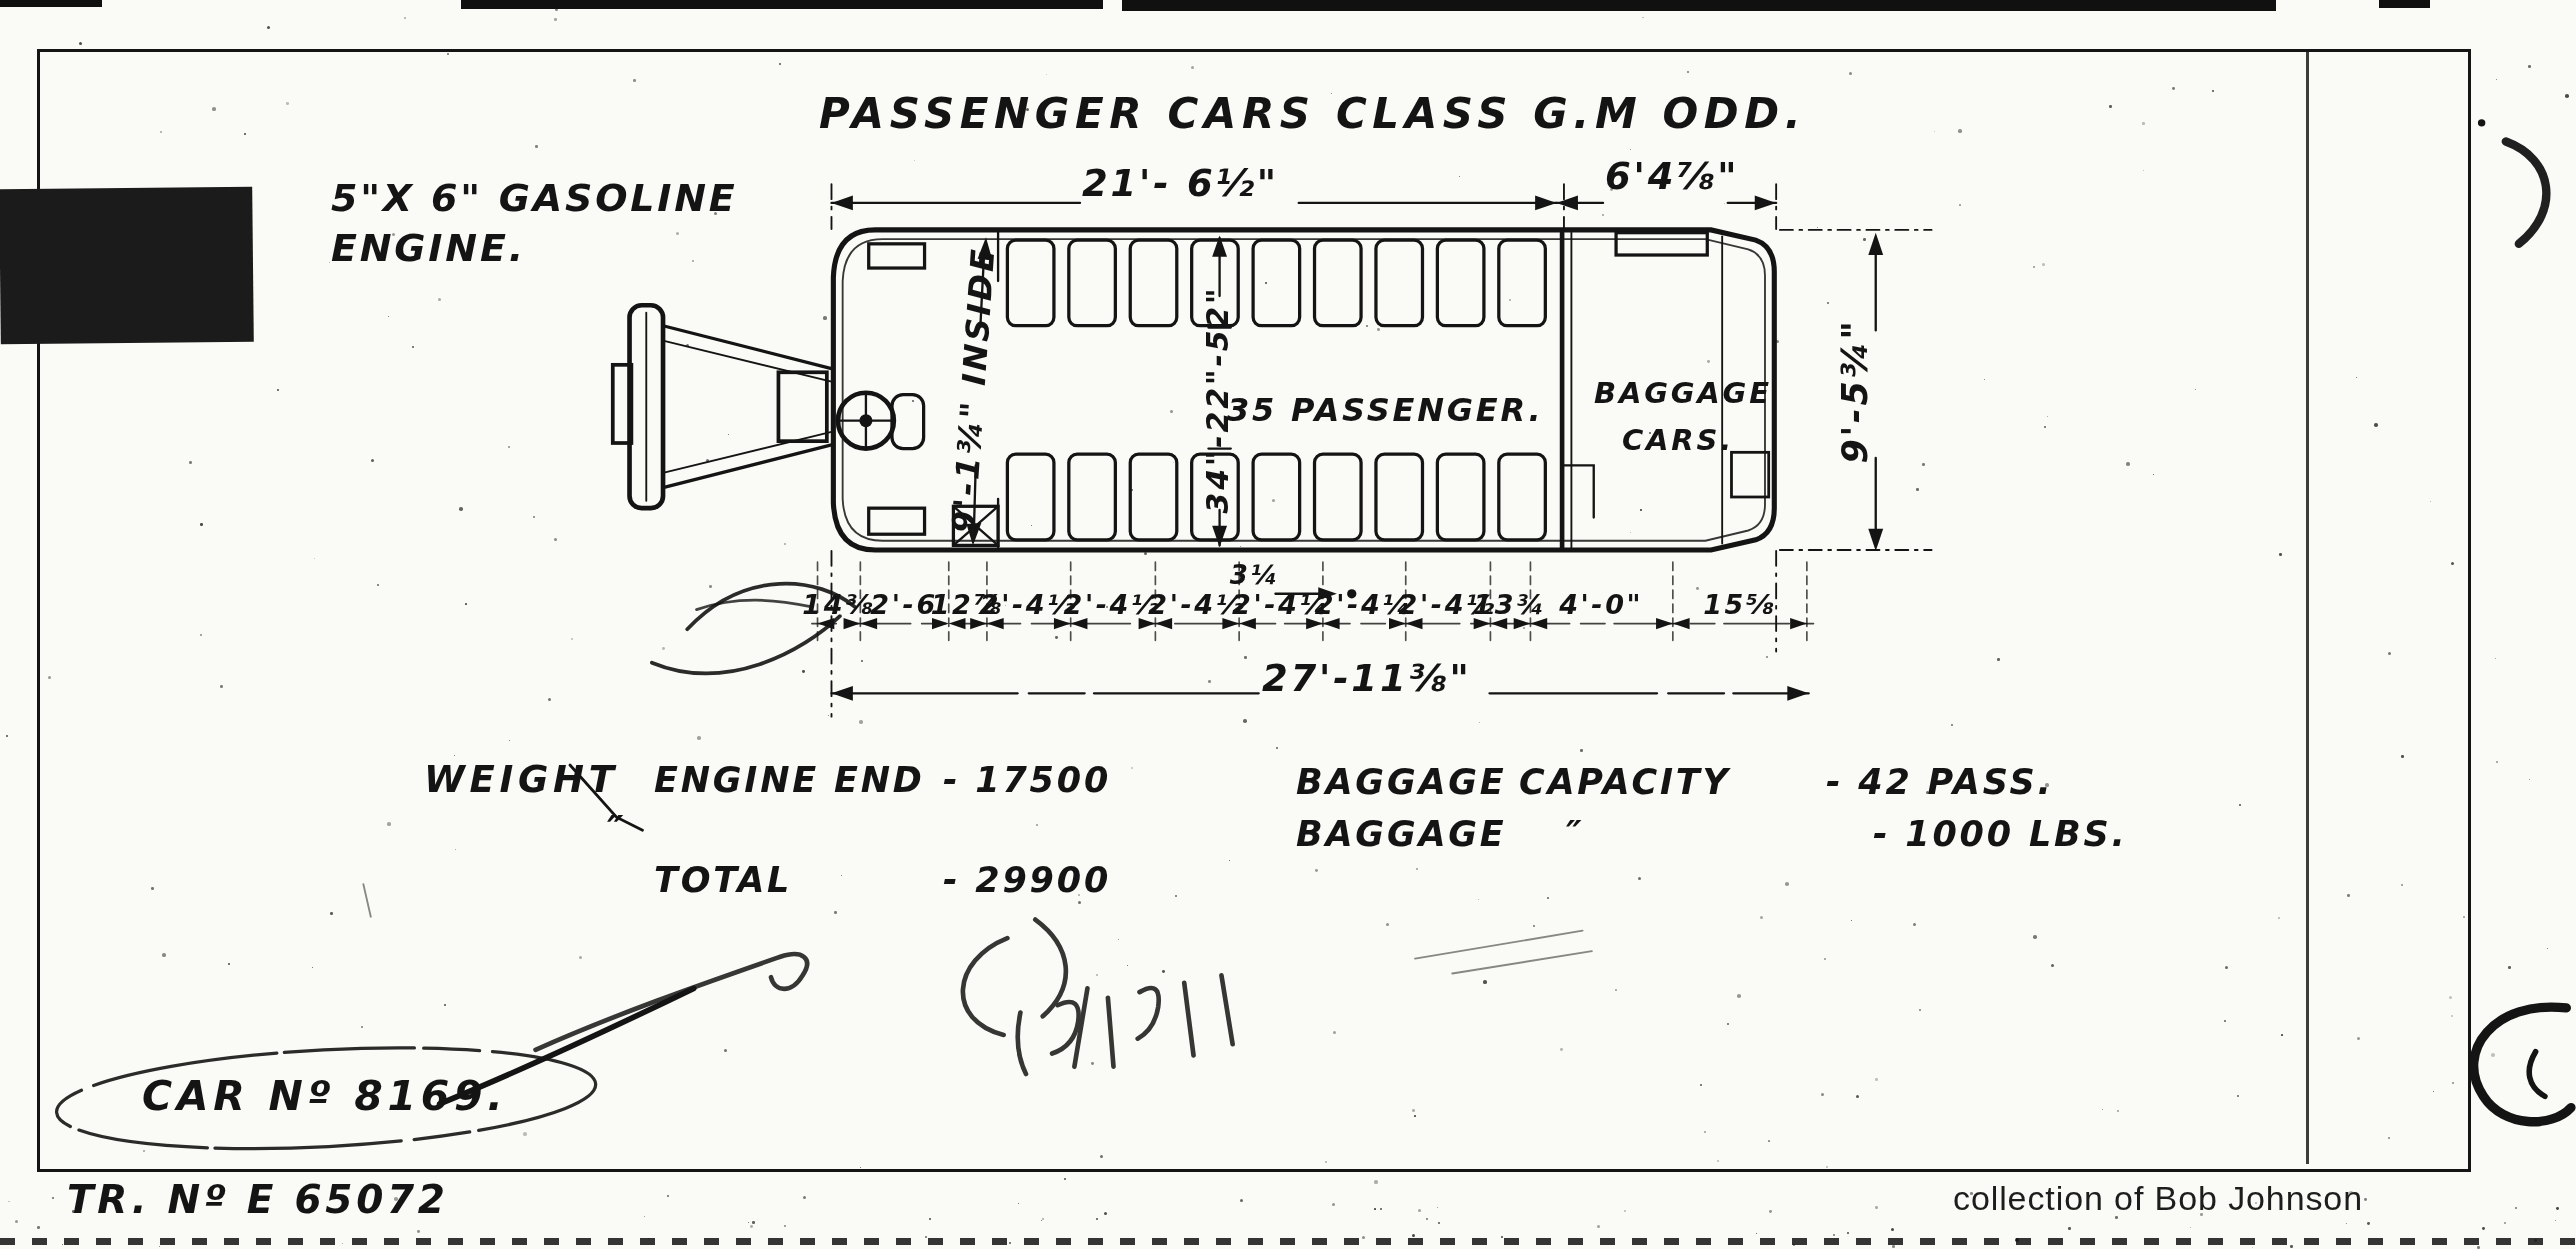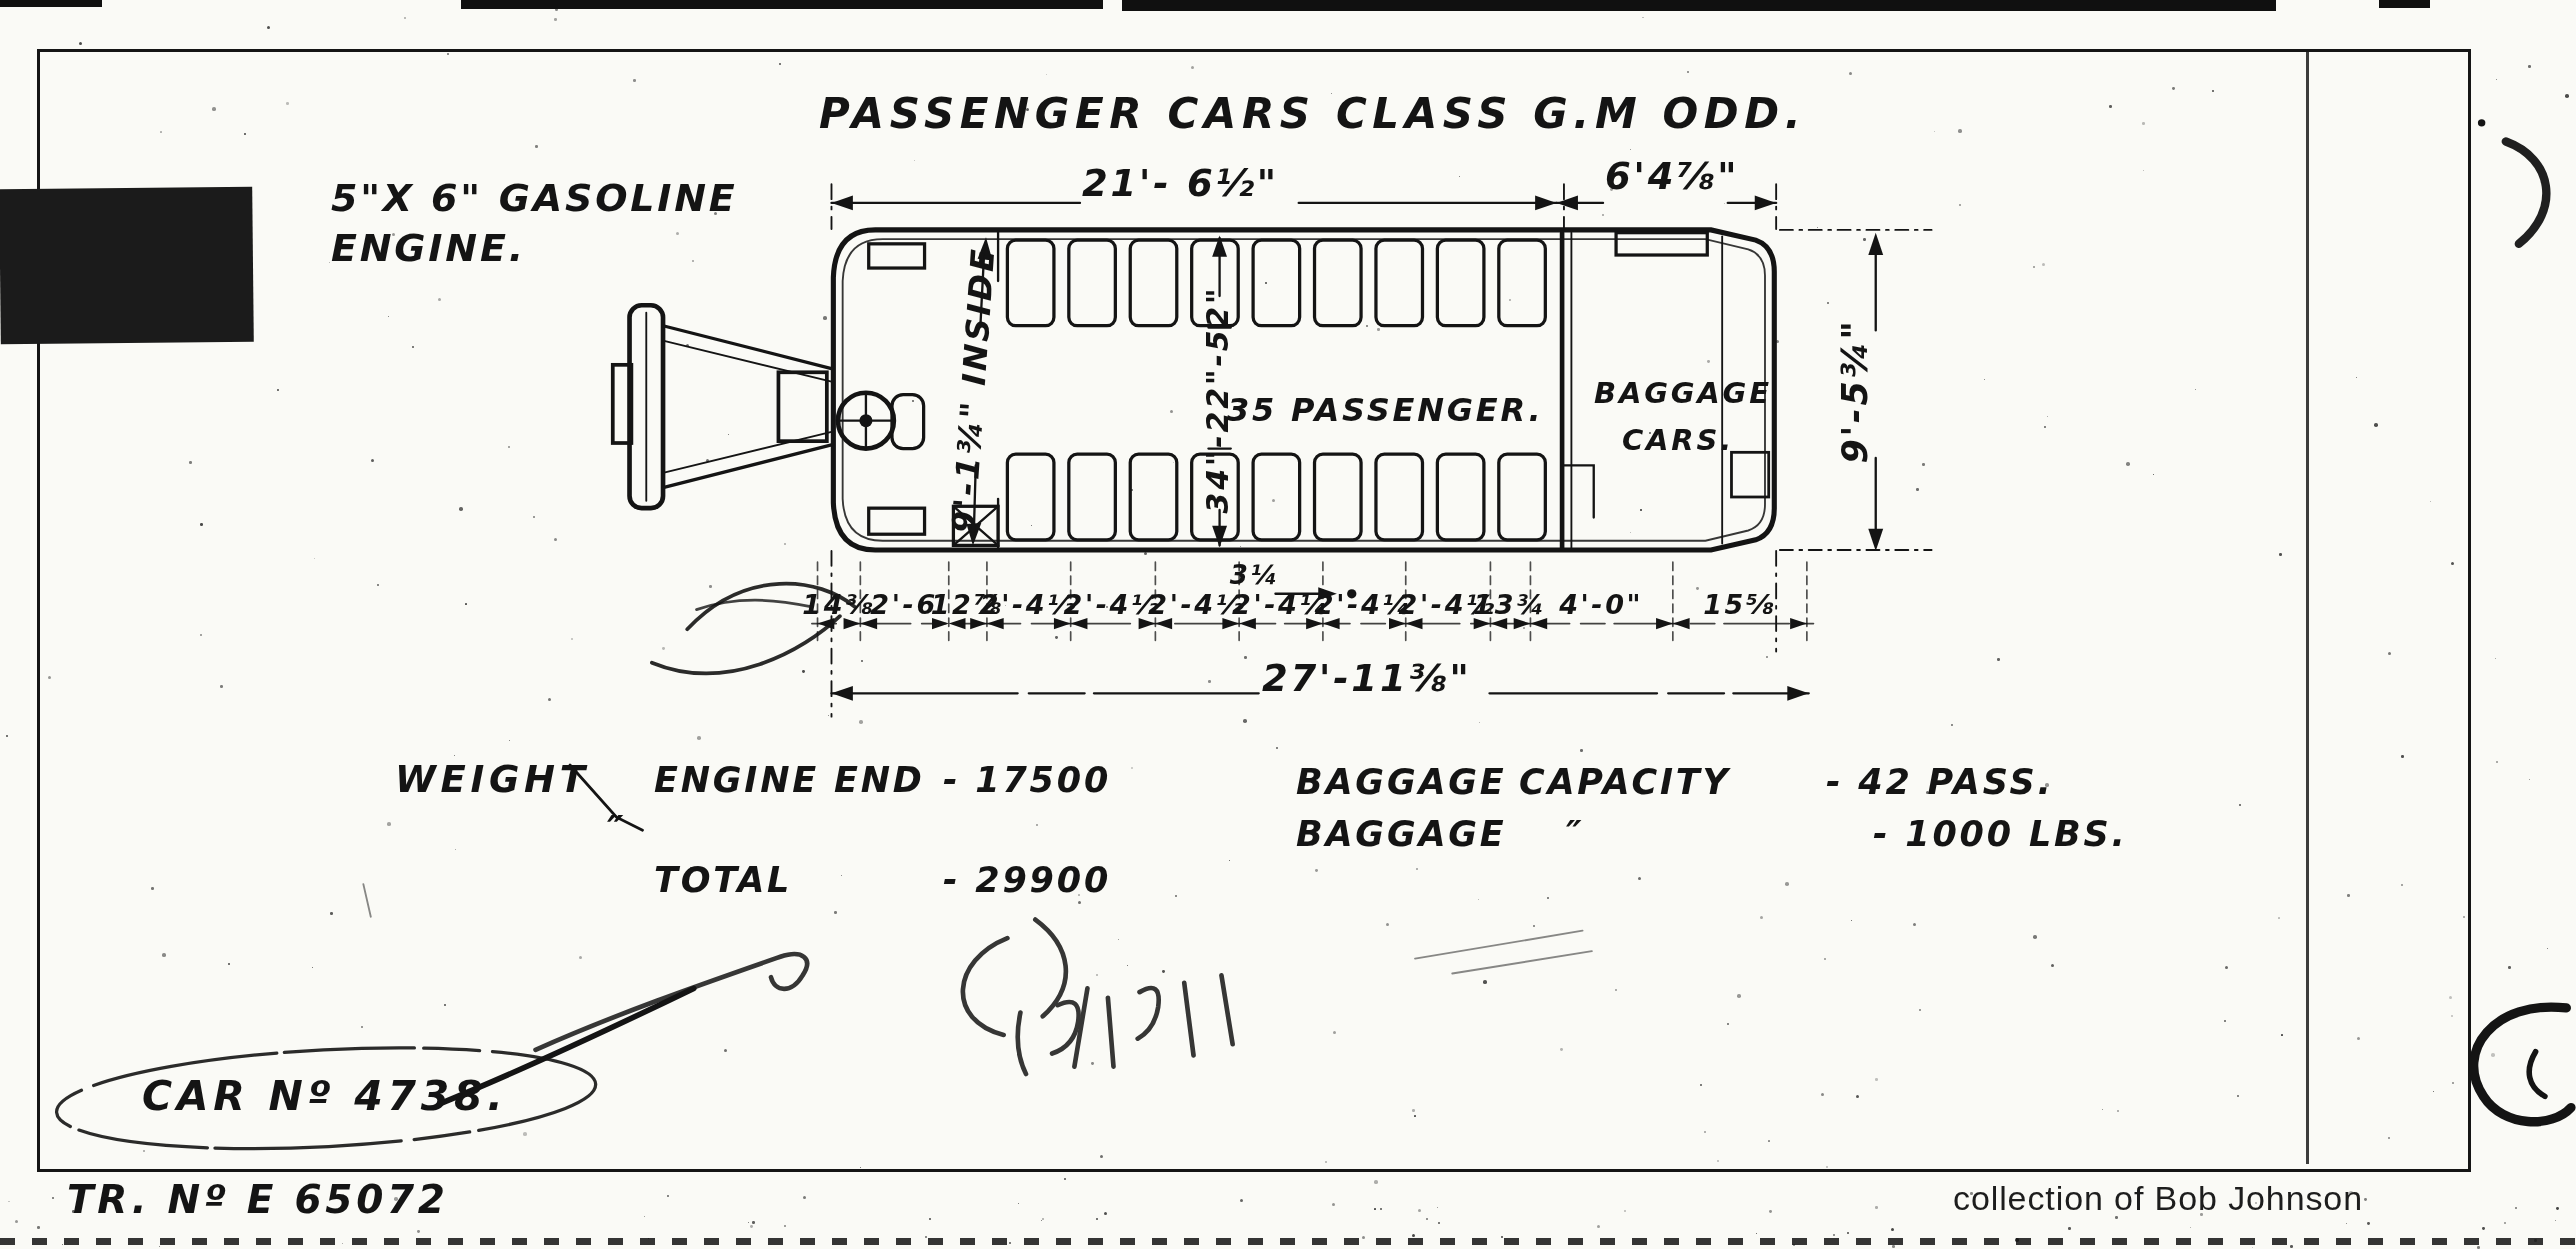--- a/index.html
+++ b/index.html
@@ -535,21 +535,21 @@
   <div class="abs hand rot" style="left:1696px;top:371px;width:317px;font-size:35px;transform:rotate(-90deg);">9'-5¾"</div>
 
   <div class="abs hand" style="left:1227px;top:391px;font-size:32px;">35 PASSENGER.</div>
   <div class="abs hand" style="left:1594px;top:376px;width:168px;font-size:29px;text-align:center;">
     <div>BAGGAGE</div>
     <div style="margin-top:13px;">CARS.</div>
   </div>
 
   <div class="abs hand" style="left:1262px;top:657px;font-size:37px;">27'-11⅜"</div>
 
-  <div class="abs hand" style="left:395px;top:758px;font-size:37px;letter-spacing:4.7px;">WEIGHT</div>
+  <div class="abs hand" style="left:424px;top:758px;font-size:37px;letter-spacing:4.7px;">WEIGHT</div>
   <div class="abs hand" style="left:607px;top:808px;font-size:37px;">″</div>
   <div class="abs hand wrow" style="left:654px;top:760px;font-size:35px;">
     <span class="lab">ENGINE END</span>
     <span>- 17500</span>
   </div>
   <div class="abs hand wrow" style="left:654px;top:860px;font-size:35px;">
     <span class="lab">TOTAL</span>
     <span>- 29900</span>
   </div>
   <svg class="overlay" width="2576" height="1249" viewBox="0 0 2767 1342" style="z-index:4;pointer-events:none;">
@@ -560,18 +560,18 @@
     <span class="c1">BAGGAGE</span>
     <span class="c2">CAPACITY</span>
     <span>- 42 PASS.</span>
   </div>
   <div class="abs hand crow" style="left:1296px;top:814px;font-size:35px;">
     <span class="c1">BAGGAGE</span>
     <span class="c2" style="padding-left:47px;">″</span>
     <span>- 1000 LBS.</span>
   </div>
 
-  <div class="abs hand" style="left:142px;top:1072px;font-size:41px;letter-spacing:4.7px;">CAR Nº 4738.</div>
+  <div class="abs hand" style="left:142px;top:1072px;font-size:41px;letter-spacing:4.7px;">CAR Nº 8169.</div>
   <div class="abs hand" style="left:67px;top:1177px;font-size:39px;letter-spacing:3.7px;">TR. Nº E 65072</div>
   <div class="abs credit" style="left:1953px;top:1179px;font-size:34px;z-index:5;">collection of Bob Johnson</div>
 
 </div>
 
 
 </body></html>

